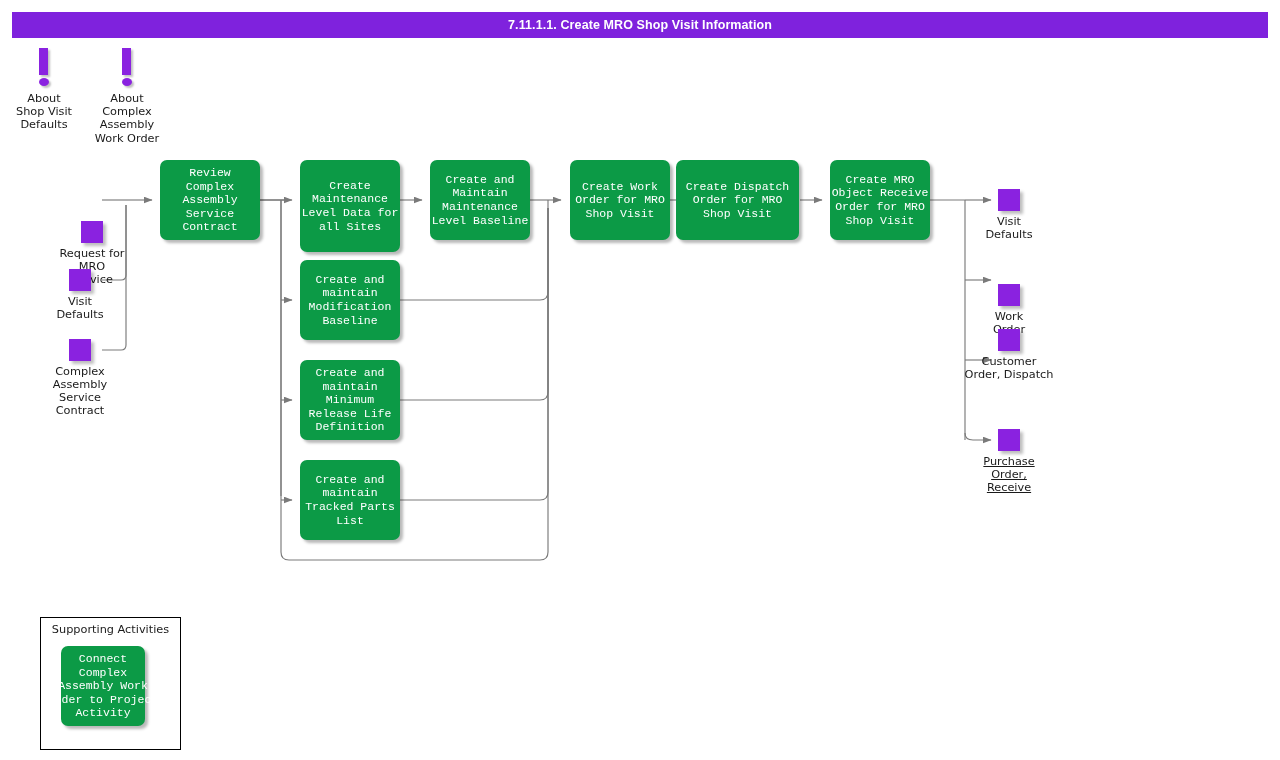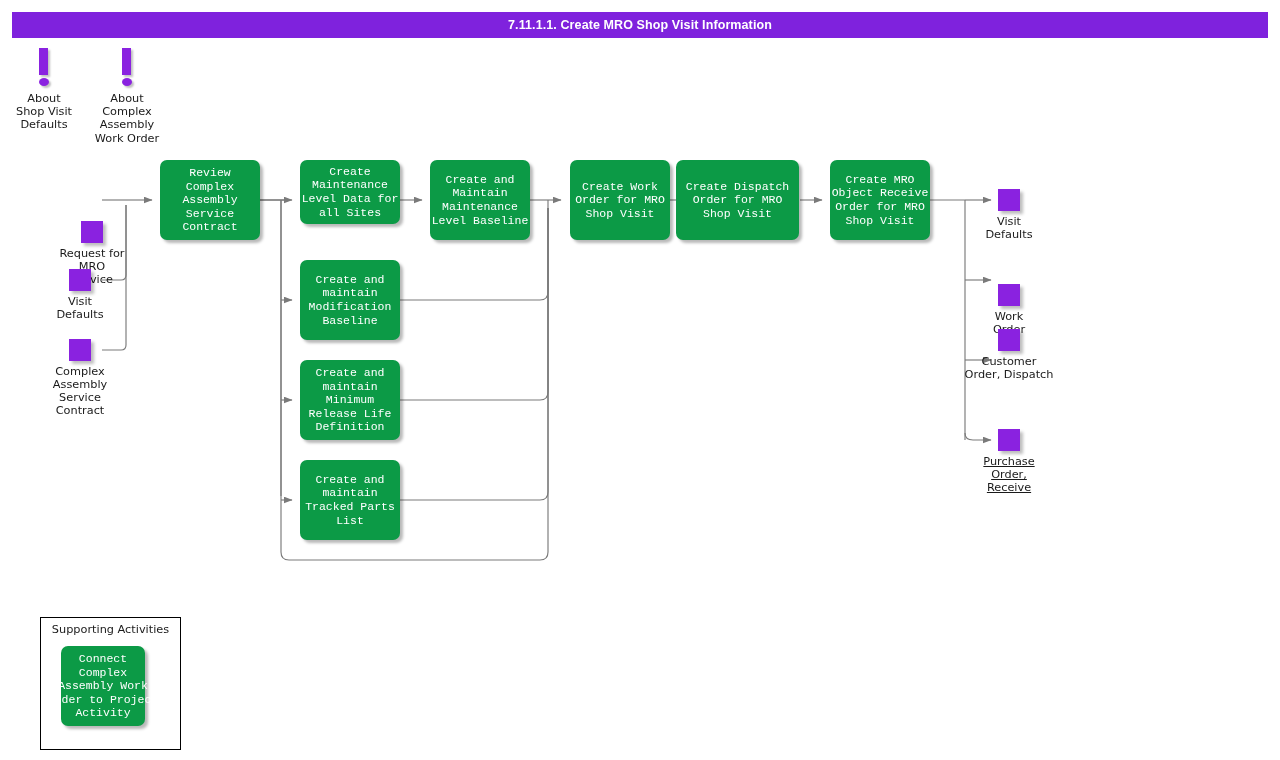--- a/index.html
+++ b/index.html
@@ -202,21 +202,21 @@
 Assembly
 Service
 Contract</div>
   </div>
 
   <div class="proc" style="left: 160px; top: 160px; width: 100px; height: 80px; white-space: pre;">Review
 Complex
 Assembly
 Service
 Contract</div>
-  <div class="proc" style="left: 300px; top: 160px; width: 100px; height: 64px; white-space: pre;">Create
+  <div class="proc" style="left: 300px; top: 160px; width: 100px; height: 92px; white-space: pre;">Create
 Maintenance
 Level Data for
 all Sites</div>
   <div class="proc" style="left: 430px; top: 160px; width: 100px; height: 80px; white-space: pre;">Create and
 Maintain
 Maintenance
 Level Baseline</div>
   <div class="proc" style="left: 570px; top: 160px; width: 100px; height: 80px; white-space: pre;">Create Work
 Order for MRO
 Shop Visit</div>

